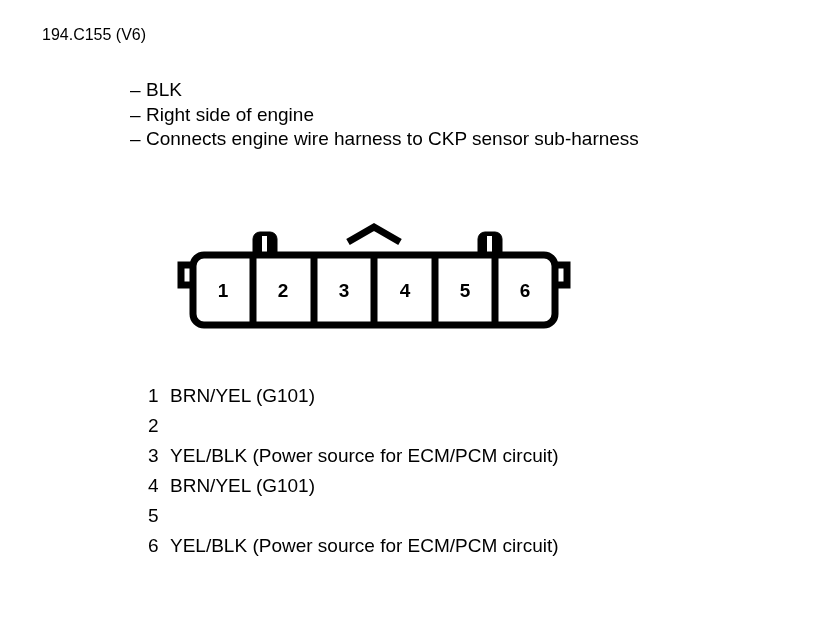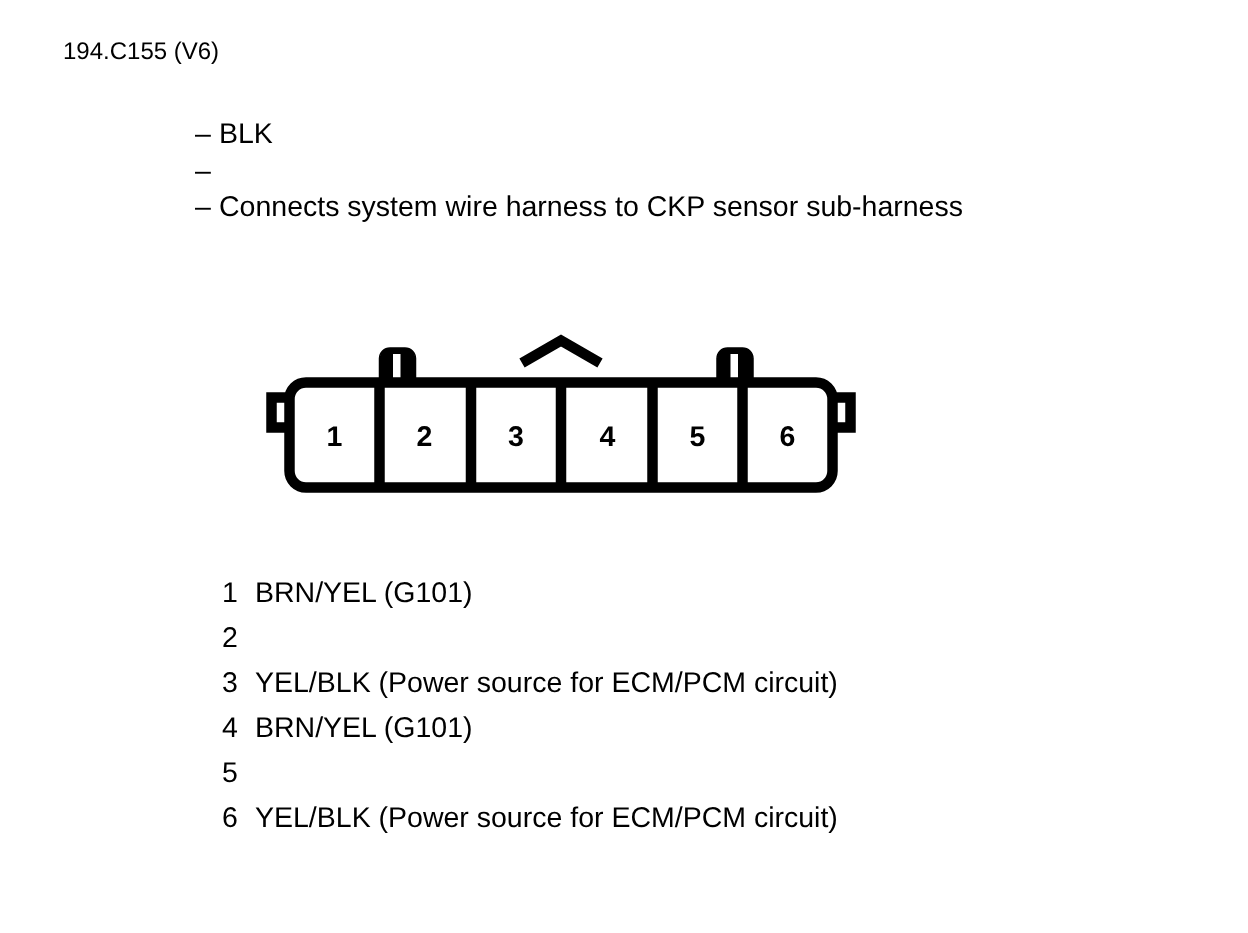--- a/index.html
+++ b/index.html
@@ -101,24 +101,25 @@
   <span>C155 (V6)</span>
 </div>
 
 <ul id="description-list">
   <li>
     <span class="bullet-dash">–</span>
     <span>BLK</span>
   </li>
   <li>
     <span class="bullet-dash">–</span>
+    <span>Right side of engine</span>
   </li>
   <li>
     <span class="bullet-dash">–</span>
-    <span>Connects system wire harness to CKP sensor sub-harness</span>
+    <span>Connects engine wire harness to CKP sensor sub-harness</span>
   </li>
 </ul>
 
 <div id="connector-diagram">
   <svg id="connector-svg" width="412" height="108" viewBox="0 0 412 108">
 
     <polyline points="173,20 199,5 225,20" fill="none" stroke="#000000" stroke-width="7" stroke-linejoin="miter" stroke-linecap="butt"></polyline>
 
     <path d="M 78,34 L 78,17 A 7,7 0 0 1 85,10 L 95,10 A 7,7 0 0 1 102,17 L 102,34 Z" fill="#000000" stroke="#000000" stroke-width="1"></path>
     <rect x="87" y="14" width="5" height="18" fill="#ffffff"></rect>

